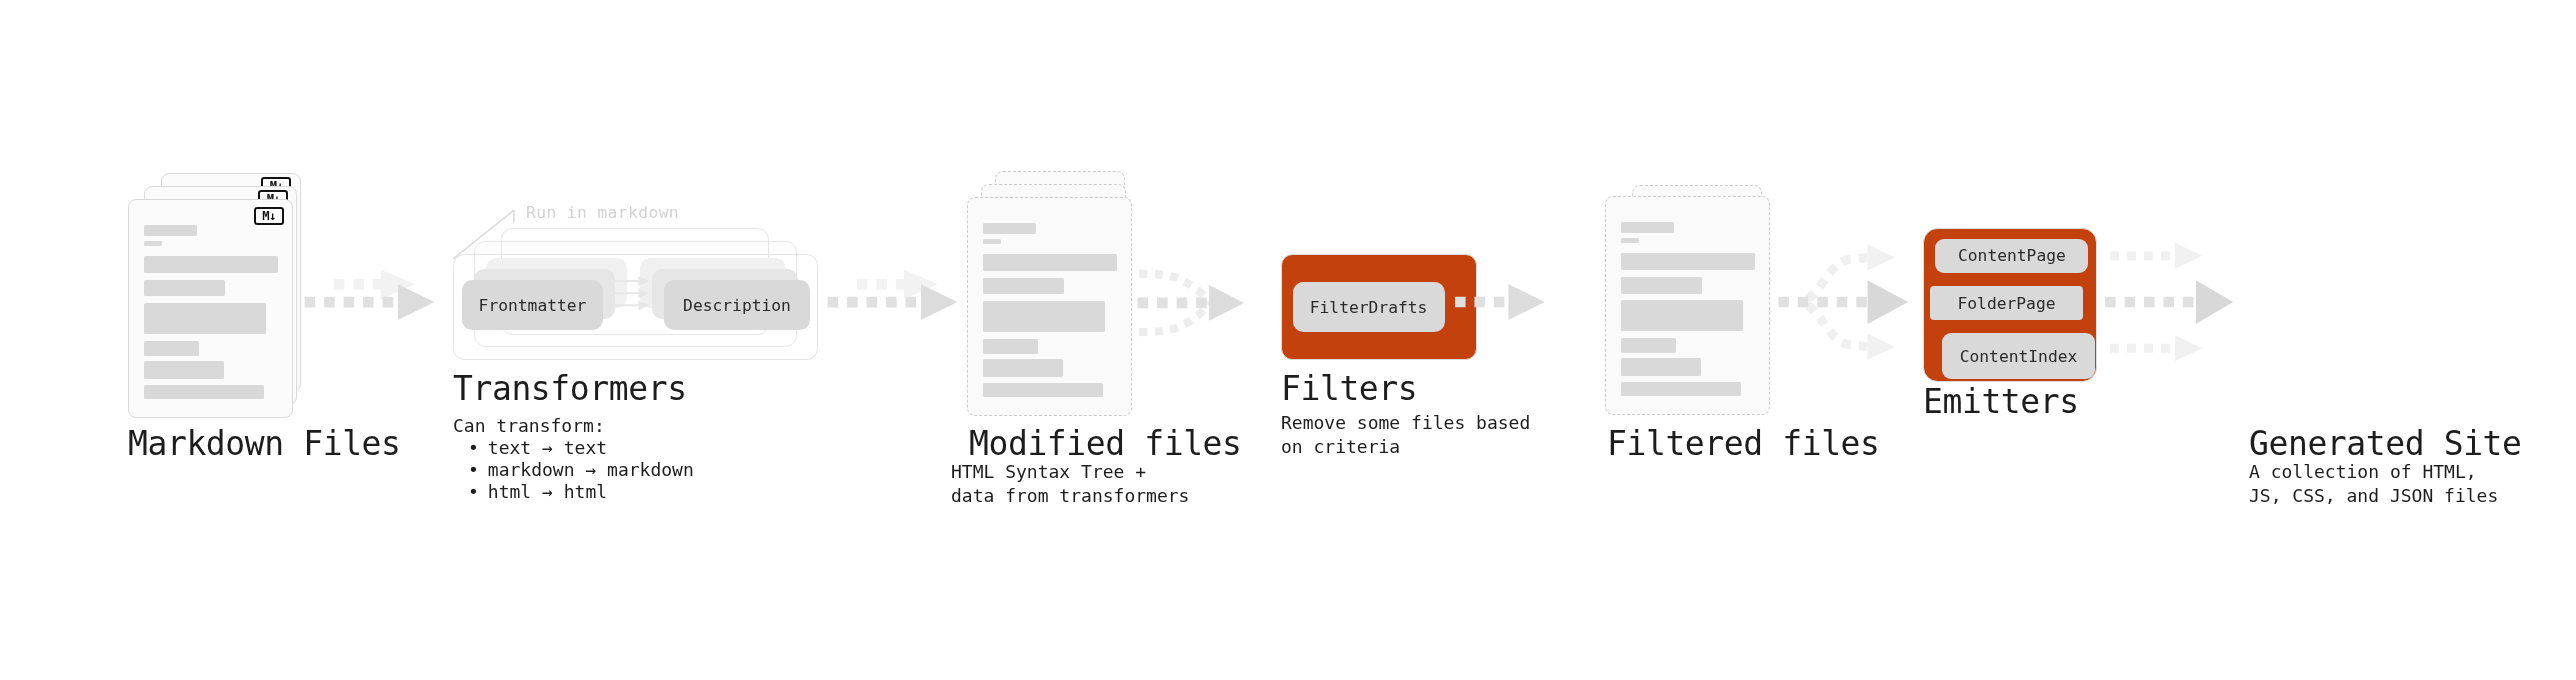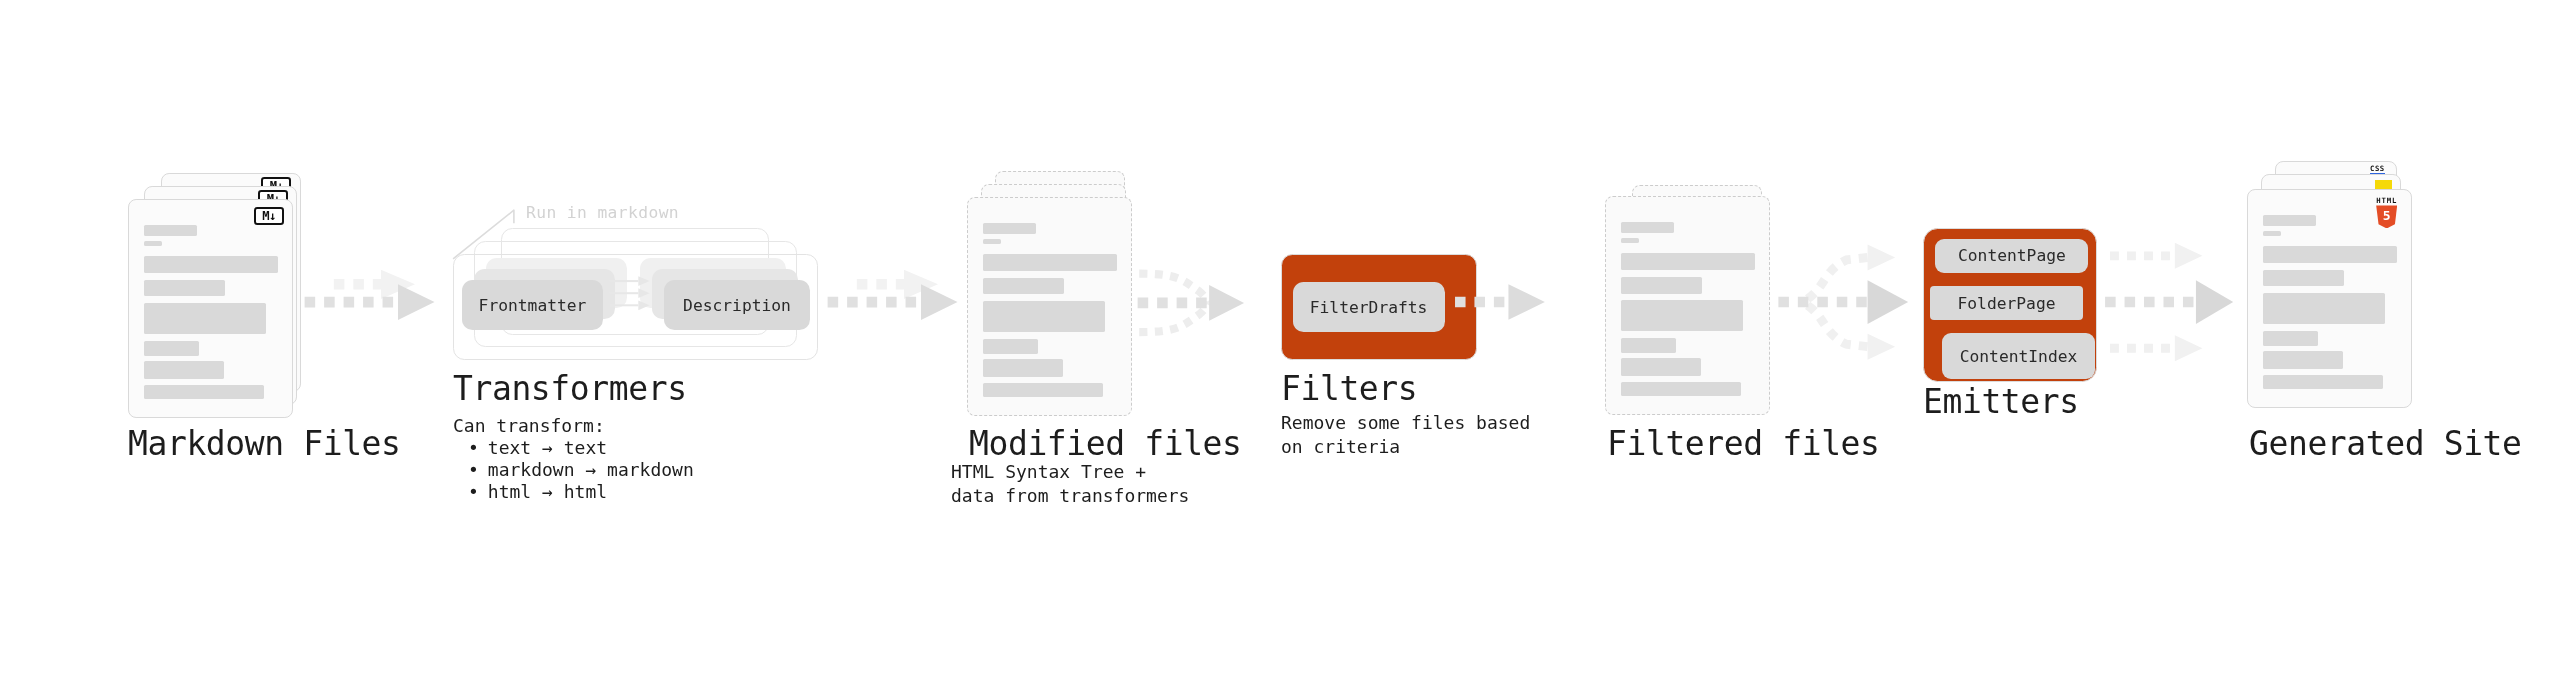--- a/index.html
+++ b/index.html
@@ -211,43 +211,18 @@
 
   <svg class="svgabs" style="left:2105px;top:238px;" width="134" height="133" viewBox="0 0 165 164">
     <line x1="6" y1="22" x2="86" y2="22" stroke="#f0f0f0" stroke-width="11" stroke-dasharray="11 10"></line>
     <path d="M86,6 L120,22 L86,38 Z" fill="#f1f1f1"></path>
     <line x1="0" y1="79" x2="112" y2="79" stroke="#e0e0e0" stroke-width="13" stroke-dasharray="13 11"></line>
     <path d="M112,52 L158,79 L112,106 Z" fill="#d8d8d8"></path>
     <line x1="6" y1="136" x2="86" y2="136" stroke="#f0f0f0" stroke-width="11" stroke-dasharray="11 10"></line>
     <path d="M86,120 L120,136 L86,152 Z" fill="#f1f1f1"></path>
   </svg>
 
-  <div class="stack" style="left:2247px;top:161px;width:203px;height:252px;">
-    <div class="doc" style="left:28.4px;top:0;width:122px;">
-      <div class="cssb">
-        <div class="t">CSS</div>
-        <div class="bar"></div>
-      </div>
-    </div>
-    <div class="doc" style="left:14px;top:13px;width:140px;">
-      <div class="jsb"></div>
-    </div>
-    <div class="doc" style="left:0;top:28px;">
-      <div class="html5">
-        <div class="word">HTML</div>
-        <div class="shield">5</div>
-      </div>
-      <div class="bars">
-        <i></i>
-          <i></i>
-          <i></i>
-          <i></i>
-          <i></i>
-          <i></i>
-          <i></i>
-          <i></i>
-      </div>
-    </div>
-  </div>
   <div class="sec-title" style="left:2249px;top:430px;">Generated Site</div>
+  <div class="caption" style="left:2249px;top:460px;">A collection of HTML,
+JS, CSS, and JSON files</div>
 
 </div>
 
 
 </body></html>

